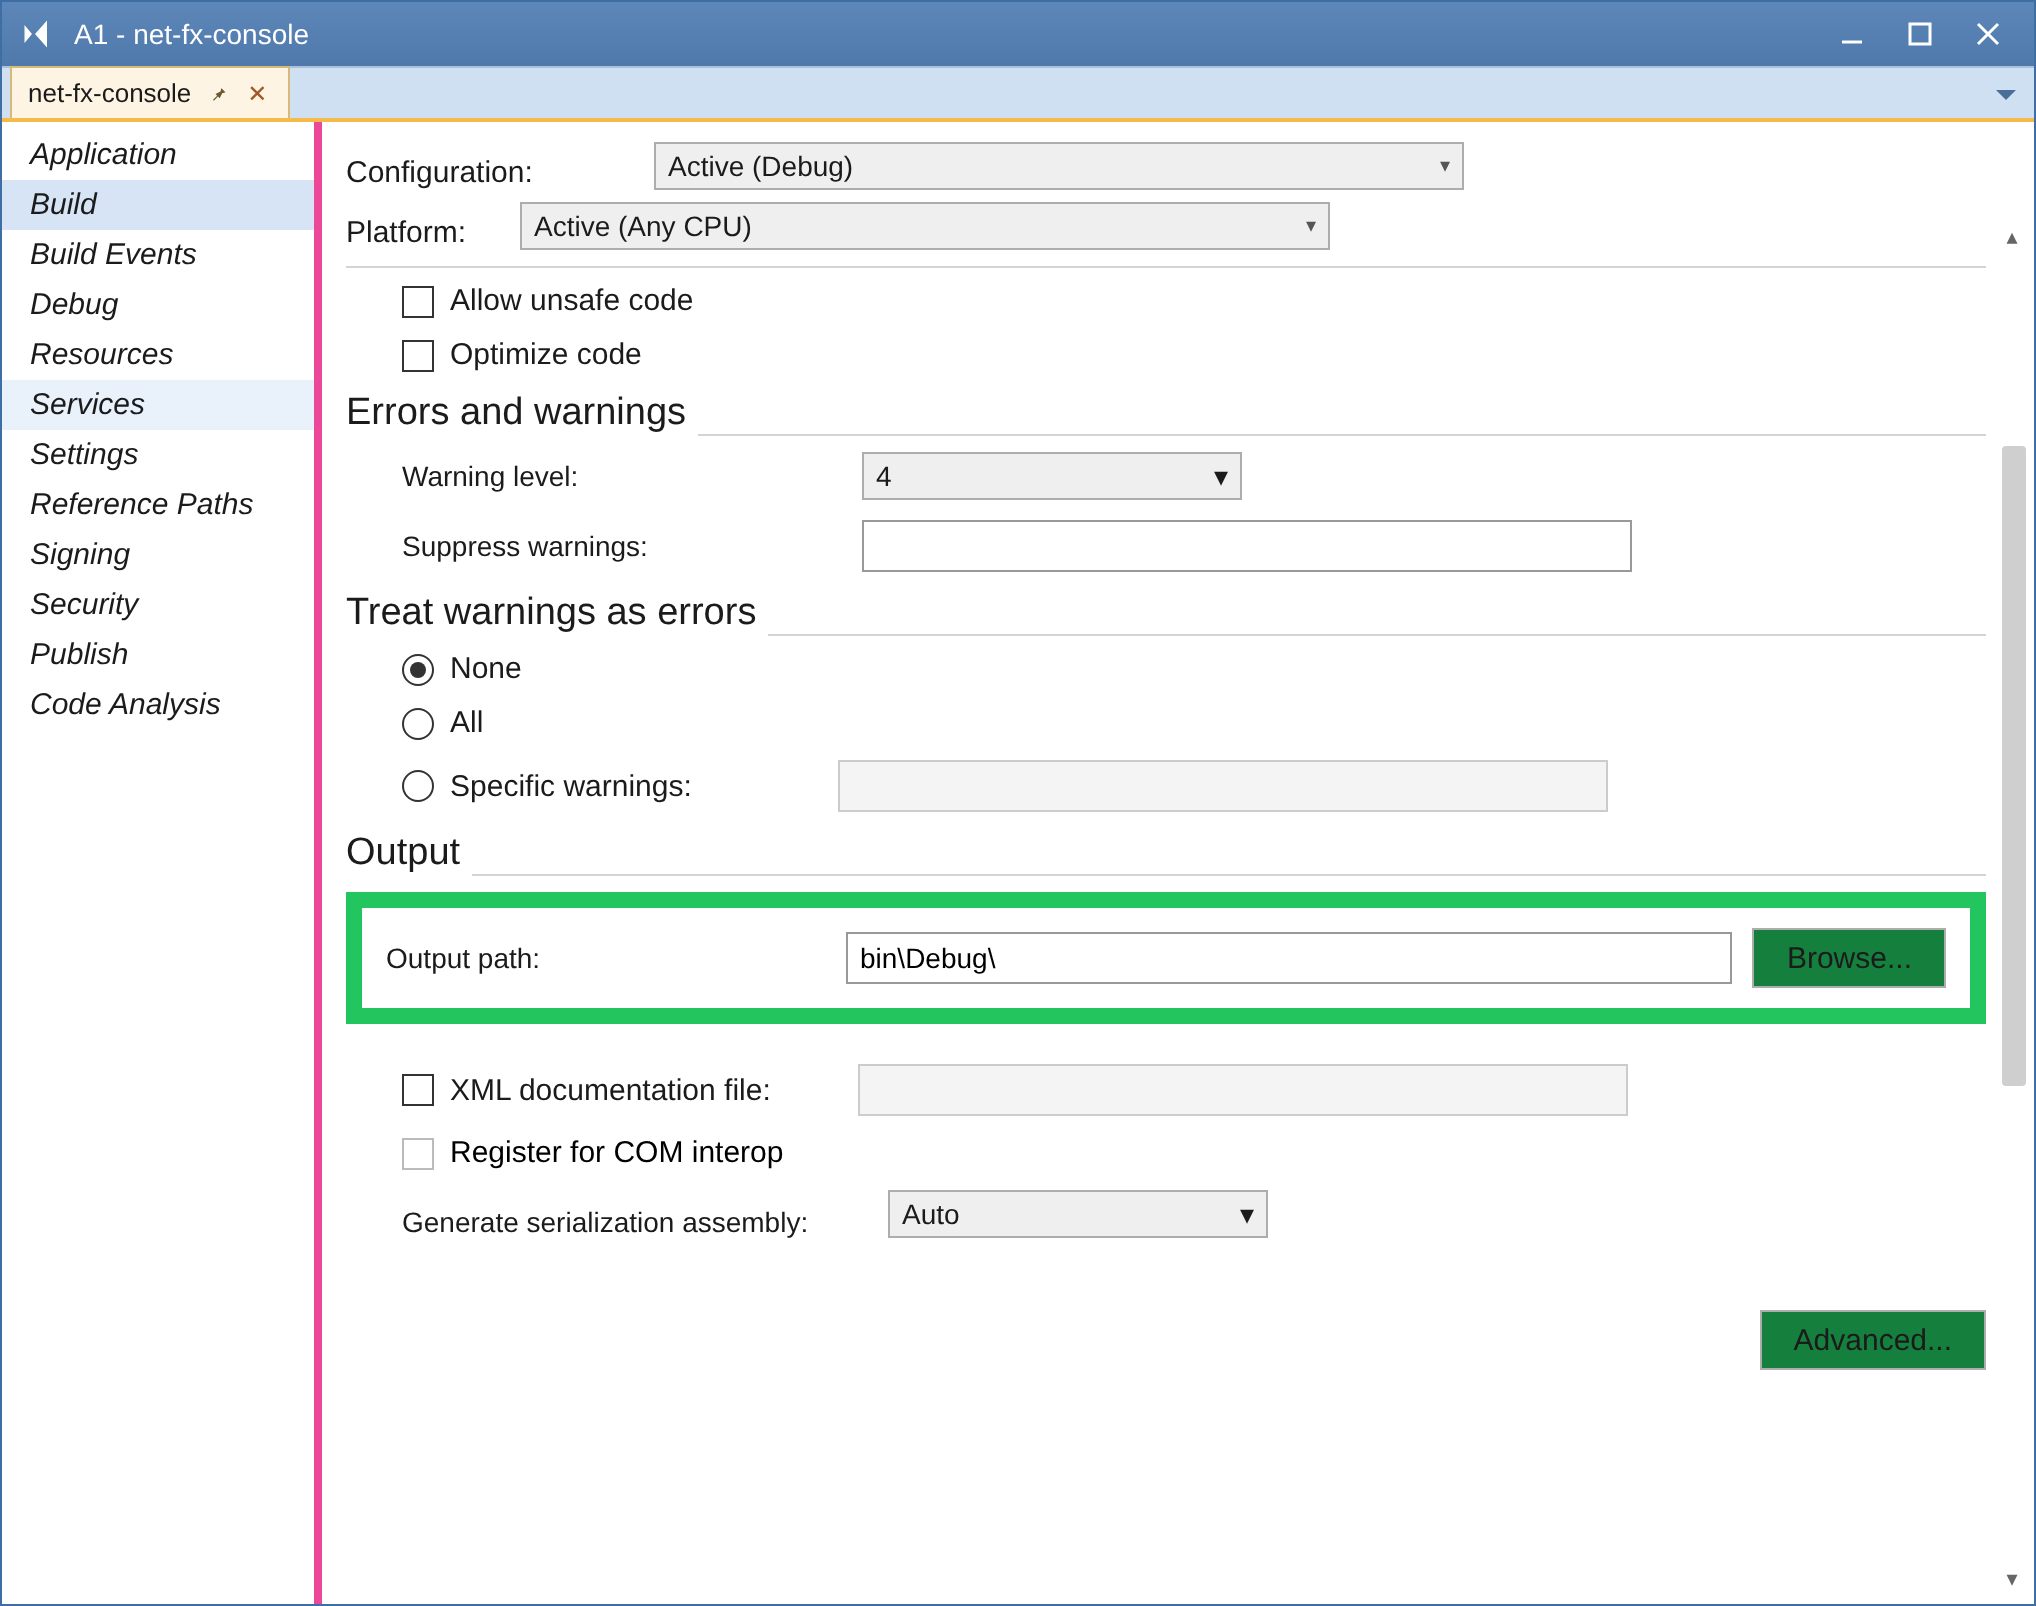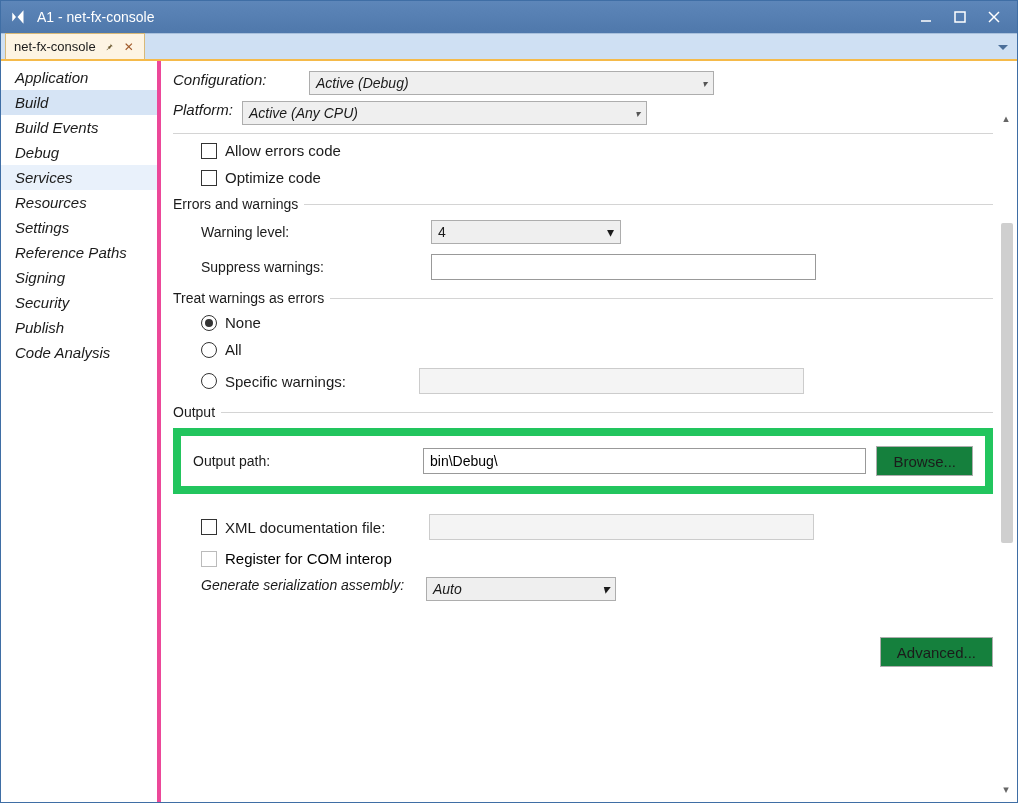--- a/index.html
+++ b/index.html
@@ -85,46 +85,45 @@
   }
   .sidebar .item.hover {
     background:#e9f1fb;
   }
   .main {
     flex:1; padding:10px 24px 10px 12px;
     position:relative;
     overflow:hidden;
   }
   .row {
-    display:flex; align-items:flex-start;
+    display:flex; align-items:flex-end;
     margin-bottom:6px;
-    gap:5px;
-    font-style:italic;
+    gap:23px;
   }
   .row label { font-size:15px; }
   .select {
     border:1px solid #adadad;
     background:#efefef;
     height:24px;
     display:flex; align-items:center; justify-content:space-between;
     padding:0 6px;
     font-size:14px;
   }
   .select .arrow { font-size:10px; color:#555; }
   .hr {
     border:none;
     border-top:1px solid #d4d4d4;
     margin:8px 0 8px 0;
   }
   .section {
     margin-top:10px;
   }
   .section-header {
-    display:flex; align-items:center; gap:6px;
-    font-size:14px;
+    display:flex; align-items:flex-end; gap:6px;
+    font-size:19px;
     margin-bottom:8px;
   }
   .section-header .line {
     flex:1; height:1px; background:#d4d4d4;
   }
   .indent { padding-left:28px; }
   .chk-row, .radio-row {
     display:flex; align-items:center; gap:8px;
     font-size:15px;
     margin-bottom:10px;
@@ -256,22 +255,22 @@
     </span>
   </div>
 
   <div class="content">
 
     <div class="sidebar">
       <div class="item">Application</div>
       <div class="item selected">Build</div>
       <div class="item">Build Events</div>
       <div class="item">Debug</div>
+      <div class="item">Resources</div>
       <div class="item hover">Services</div>
-      <div class="item">Resources</div>
       <div class="item">Settings</div>
       <div class="item">Reference Paths</div>
       <div class="item">Signing</div>
       <div class="item">Security</div>
       <div class="item">Publish</div>
       <div class="item">Code Analysis</div>
     </div>
 
     <div class="main">
 
@@ -289,21 +288,21 @@
           <span>Active (Any CPU)</span>
           <span class="arrow">▾</span>
         </div>
       </div>
 
       <hr class="hr">
 
       <div class="indent">
         <div class="chk-row">
           <span class="chk"></span>
-          <span>Allow errors code</span>
+          <span>Allow unsafe code</span>
         </div>
         <div class="chk-row">
           <span class="chk"></span>
           <span>Optimize code</span>
         </div>
       </div>
 
       <div class="section">
         <div class="section-header">
           <span>Errors and warnings</span>

